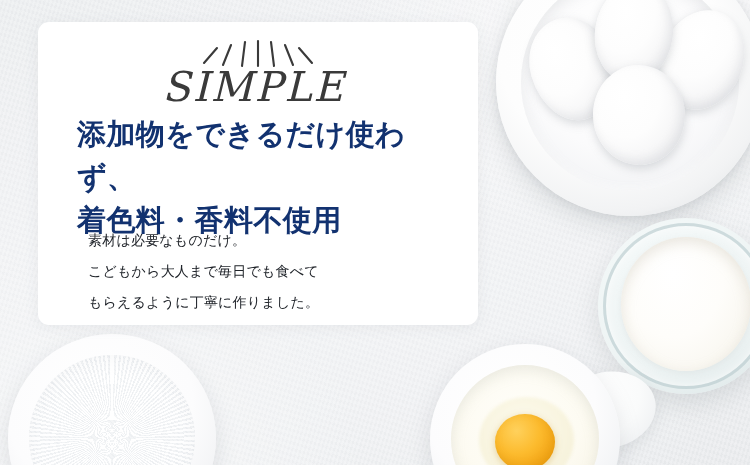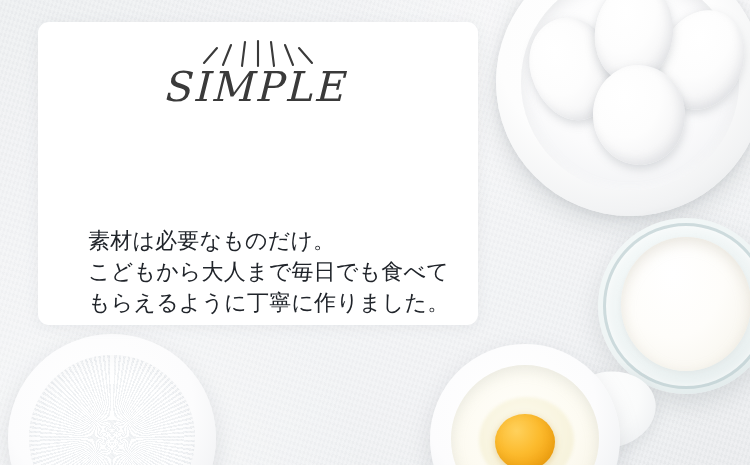--- a/index.html
+++ b/index.html
@@ -216,21 +216,21 @@
     white-space: pre-line;
   }
 
   
   .body-copy {
     position: absolute;
     left: 50px; top: 203px;
     width: 380px;
     color: #20242a;
     font-weight: 400;
-    font-size: 22px;
+    font-size: 14px;
     line-height: 31px;
     letter-spacing: 0.2px;
     white-space: pre-line;
   }
 </style>
 </head>
 <body>
 
 <div class="stage">
 
@@ -277,20 +277,22 @@
           <line x1="50" y1="30" x2="53" y2="6"></line>
           <line x1="66" y1="30" x2="66" y2="5"></line>
           <line x1="82" y1="30" x2="79" y2="6"></line>
           <line x1="101" y1="29" x2="93" y2="9"></line>
           <line x1="120" y1="27" x2="107" y2="12"></line>
         </g>
       </svg>
       <div class="logo-word">SIMPLE</div>
     </div>
 
+    <div class="headline">添加物をできるだけ使わず、
+着色料・香料不使用</div>
 
     <div class="body-copy">素材は必要なものだけ。
 こどもから大人まで毎日でも食べて
 もらえるように丁寧に作りました。</div>
 
   </div>
 
 </div>
 
 </body></html>

